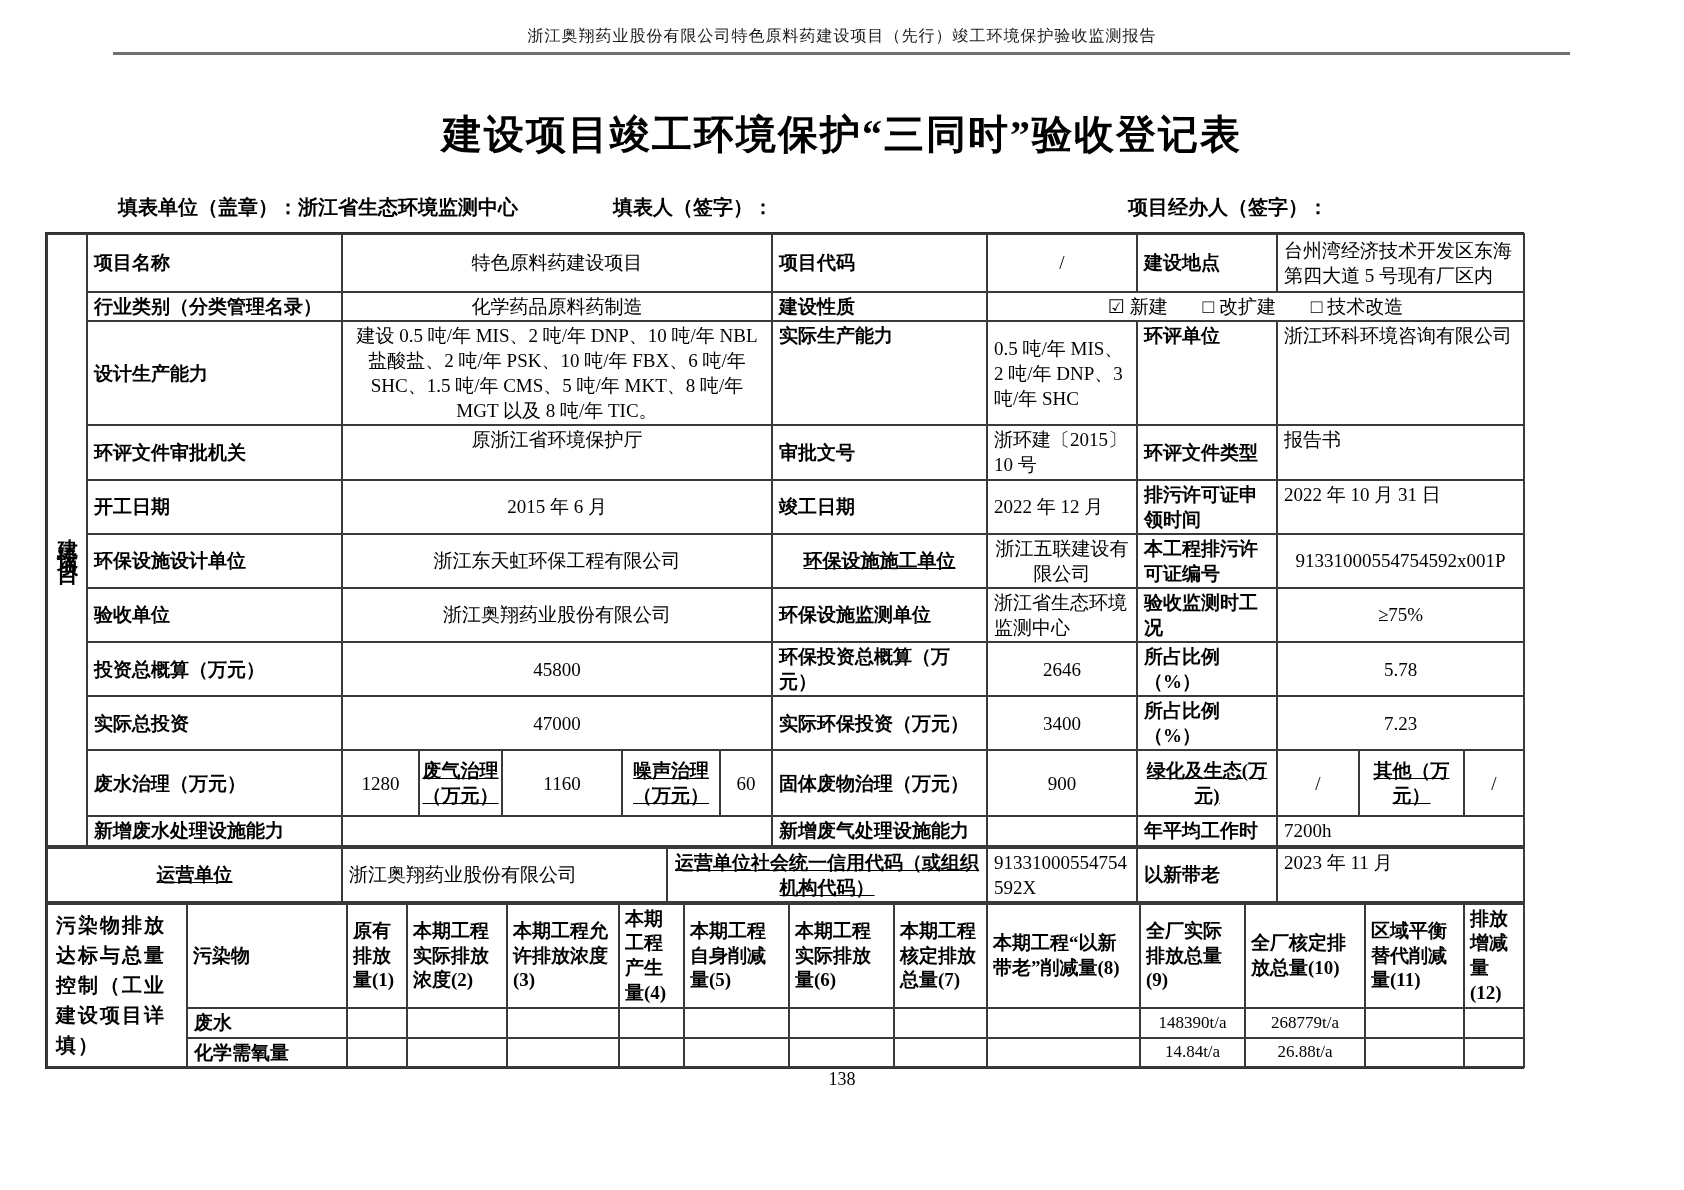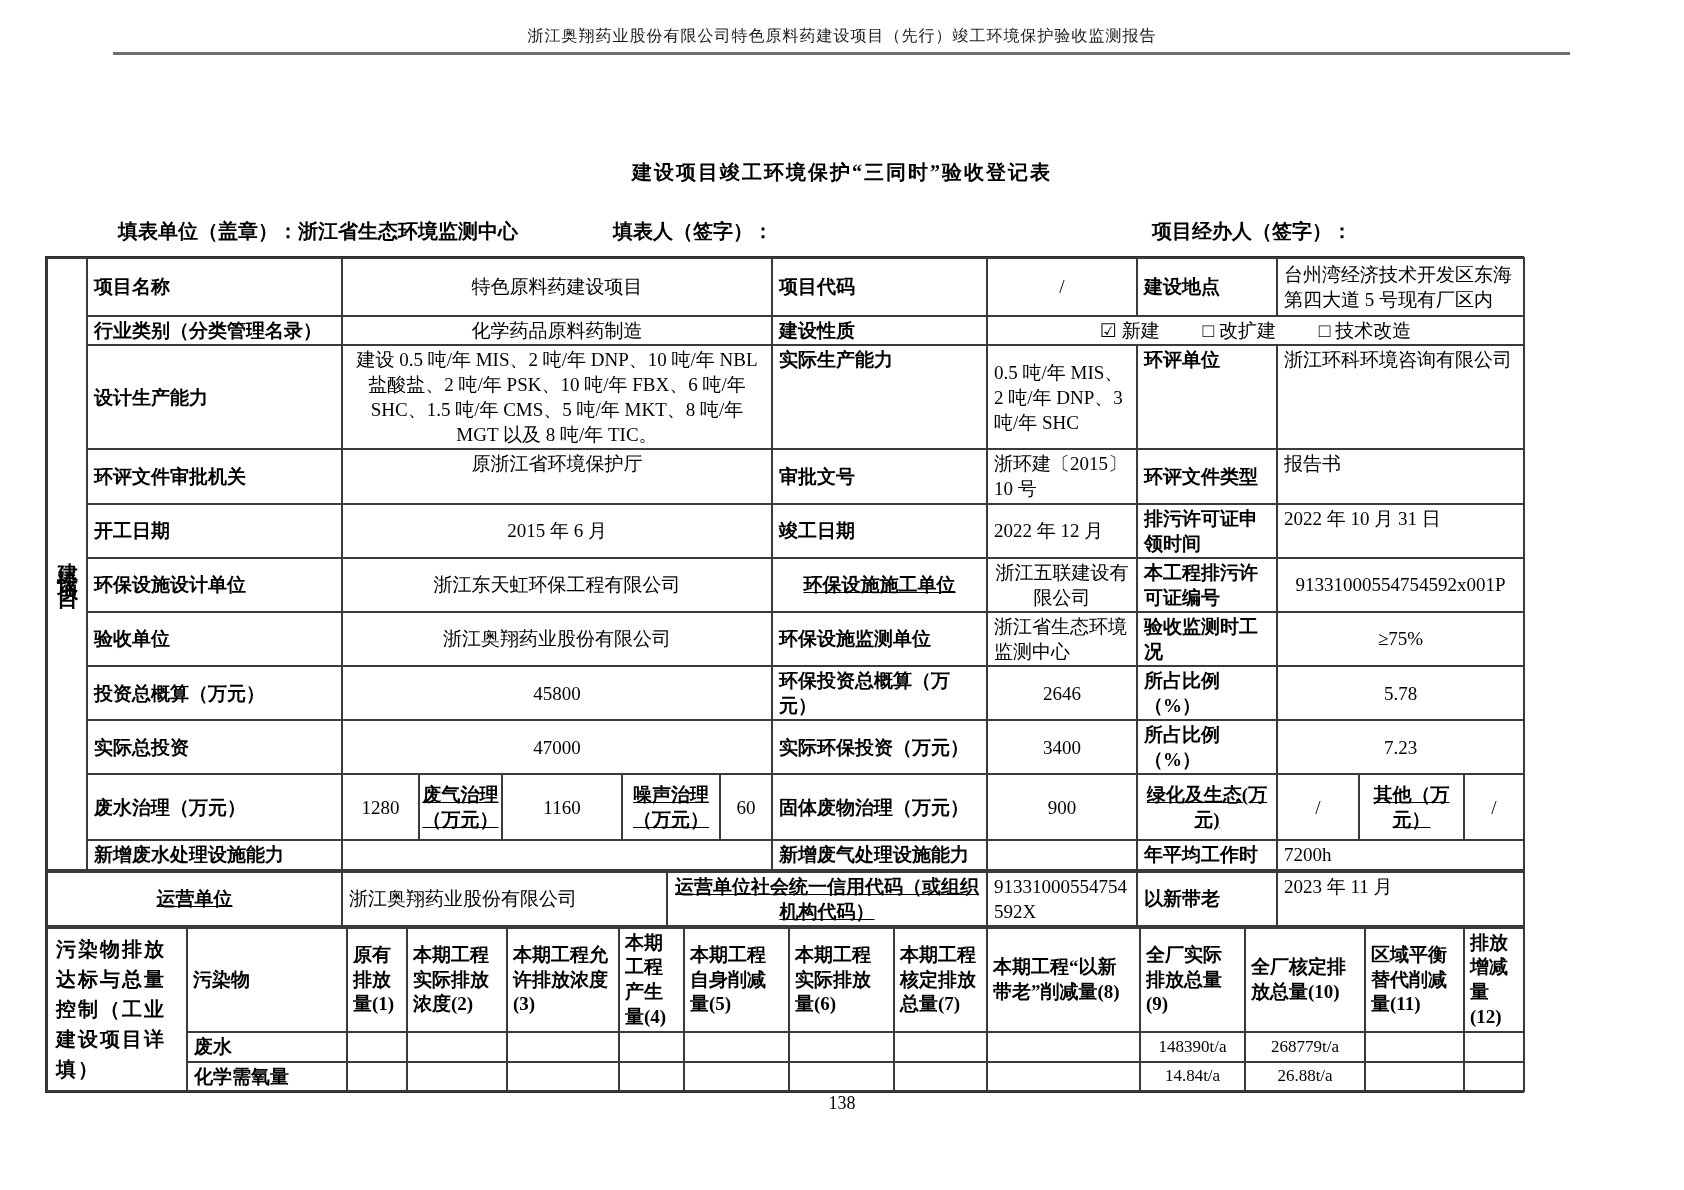--- a/index.html
+++ b/index.html
@@ -2,46 +2,46 @@
 <html><head>
 <meta charset="utf-8">
 <style>
   html,body { margin:0; padding:0; background:#ffffff; }
   body { font-family:"Liberation Serif","DejaVu Serif",serif; color:#000; }
   .page { position:relative; width:1684px; height:1190px; background:#fff; overflow:hidden; }
 
   .doc-header { padding-top:26px; text-align:center; font-size:16px; color:#1a1a1a; letter-spacing:1px; }
   .header-rule { width:1457px; margin:5px 0 0 113px; border-top:3px solid #6f6f6f; height:0; }
 
-  .report-title { margin-top:104px; text-align:center; font-size:20px; font-weight:bold; letter-spacing:2px; }
+  .report-title { margin-top:52px; text-align:center; font-size:40px; font-weight:bold; letter-spacing:2px; }
 
   .form-line { position:relative; height:30px; margin-top:32px; font-size:20px; font-weight:bold; }
   .form-line span { position:absolute; top:0; white-space:nowrap; }
   .fl-unit { left:118px; }
   .fl-filler { left:613px; }
-  .fl-handler { left:1152px; }
+  .fl-handler { left:1128px; }
 
   .table-wrap { width:1477px; margin:8px 0 0 45px; border:1px solid #2b2b2b; }
   table { border-collapse:collapse; table-layout:fixed; width:1477px; }
   td, th { border:2px solid #3a3a3a; padding:1px 6px; font-size:19px; line-height:1.32; overflow:hidden; vertical-align:middle; word-wrap:break-word; }
 
   .lbl  { font-weight:bold; text-align:left; }
   .lblc { font-weight:bold; text-align:center;text-decoration:underline; }
   .val  { text-align:center; font-weight:normal; }
   .vall { text-align:left; font-weight:normal; }
   .topl { vertical-align:top; text-align:left; }
   .codebreak { word-break:break-all; }
 
   .side-label { writing-mode:vertical-rl; text-orientation:upright; font-weight:bold; font-size:21px; letter-spacing:9px; text-align:center; padding:0; }
   .poll-side { font-weight:bold; font-size:20px; text-align:left; letter-spacing:2px; line-height:1.5; padding:4px 8px; vertical-align:middle; }
   .poll-head th { font-weight:bold; font-size:19px; text-align:left; vertical-align:middle; padding:2px 5px; line-height:1.3; }
   .poll-val { font-size:17px; }
 
   .nat { white-space:nowrap; }
-  .nat + .nat { margin-left:38px; }
+  .nat + .nat { margin-left:30px; }
   .nat .box { margin-right:5px; }
 
   .page-number { text-align:center; font-size:18px; }
 </style>
 </head>
 <body>
 
 <div class="page">
 
   <div class="doc-header">浙江奥翔药业股份有限公司特色原料药建设项目（先行）竣工环境保护验收监测报告</div>

